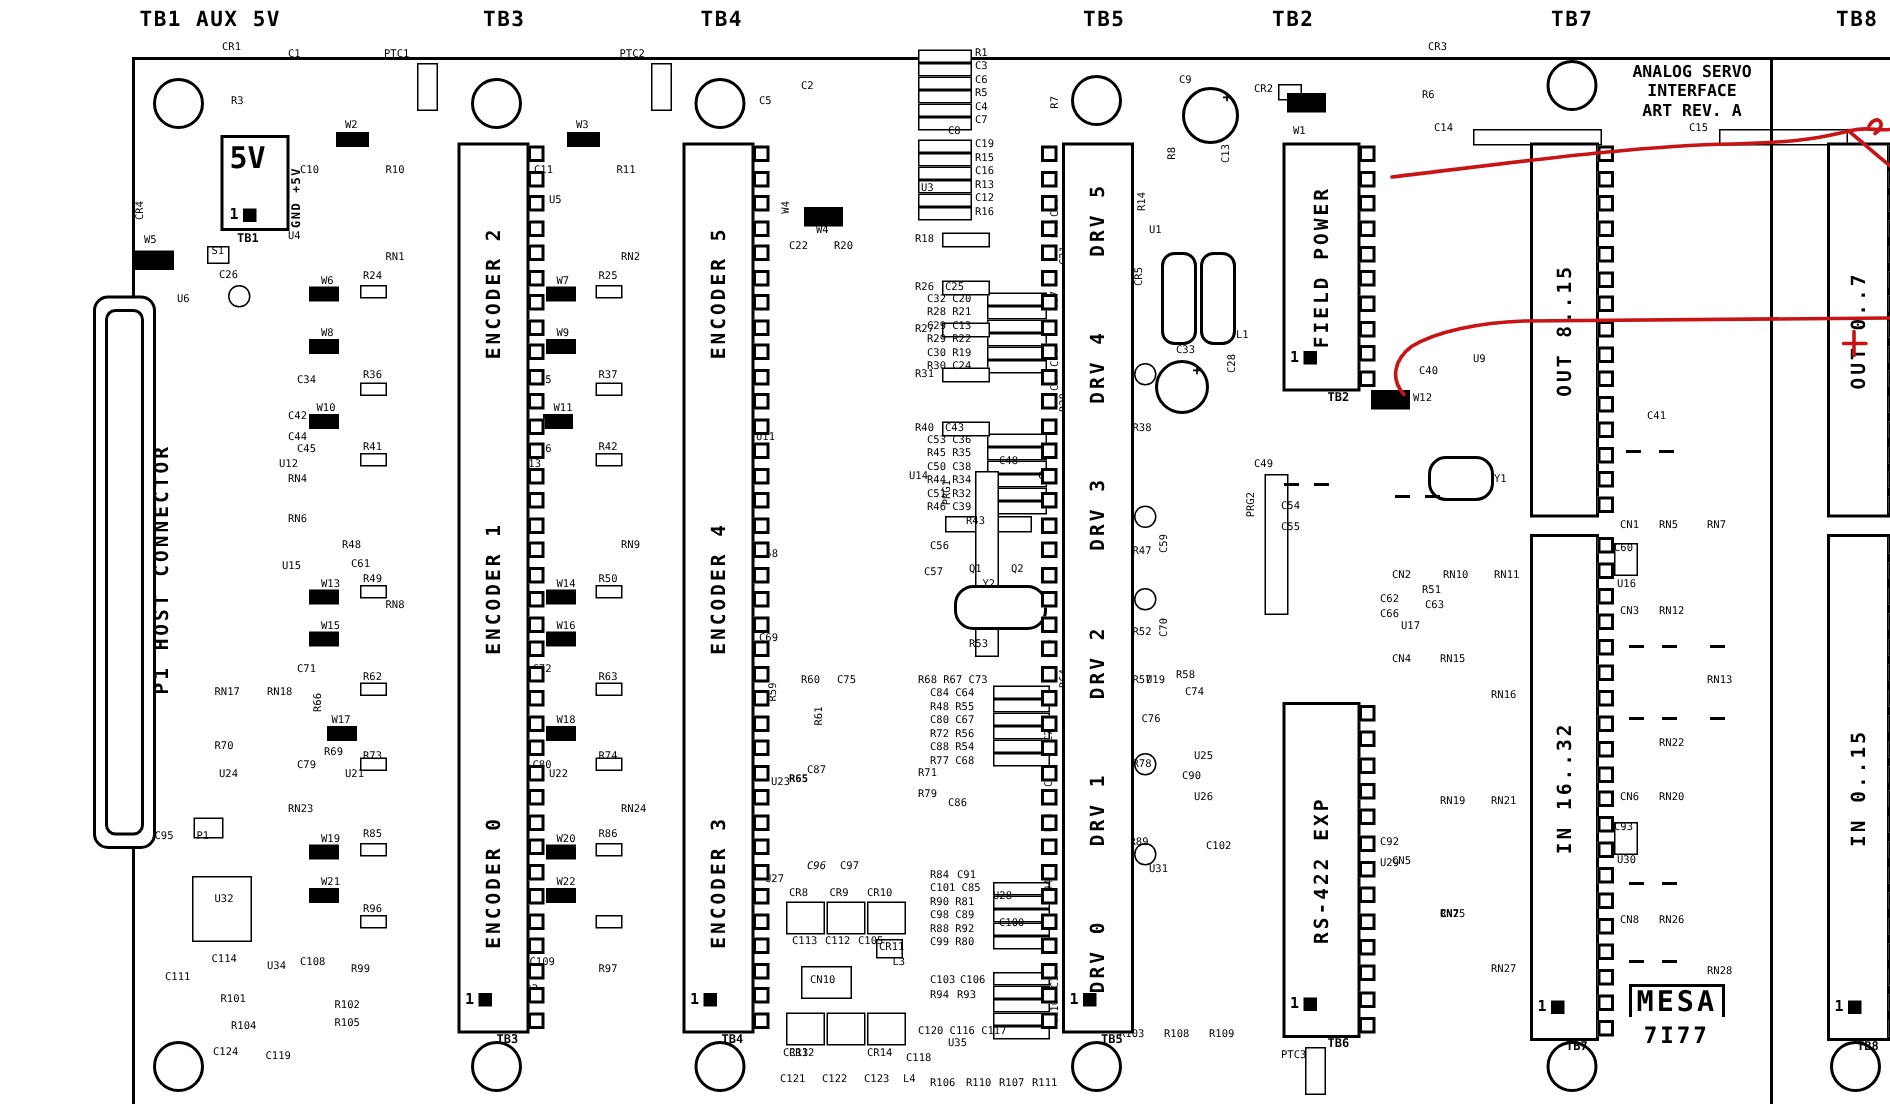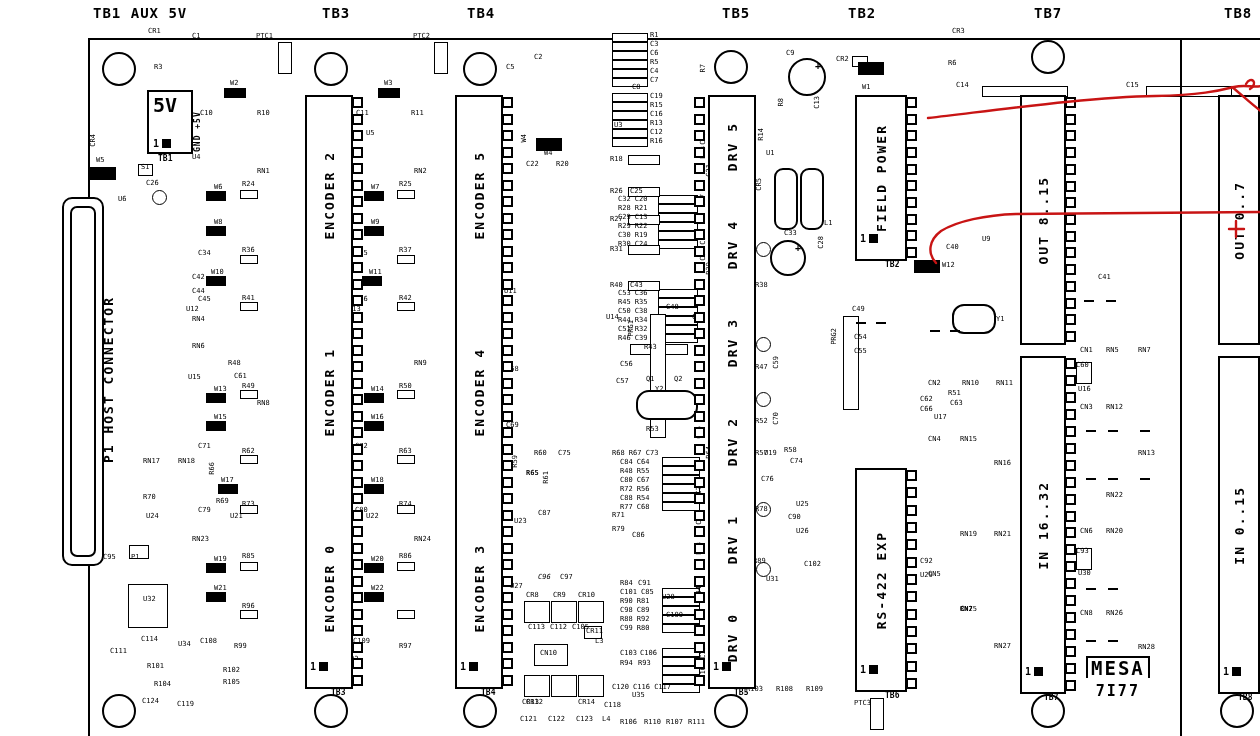--- a/index.html
+++ b/index.html
@@ -483,21 +483,21 @@
       <div class="comp" style="left: 506px; top: 422px;">C69</div>
       <div class="comp" style="left: 620px; top: 361px;">C56</div>
       <div class="comp" style="left: 616px; top: 378px;">C57</div>
       <div class="comp" style="left: 646px; top: 376px;">Q1</div>
       <div class="comp" style="left: 655px; top: 386px;">Y2</div>
       <div class="comp" style="left: 674px; top: 376px;">Q2</div>
       <div class="comp vert" style="left: 512px; top: 455px;">R59</div>
       <div class="comp" style="left: 534px; top: 450px;">R60</div>
       <div class="comp" style="left: 558px; top: 450px;">C75</div>
       <div class="comp vert" style="left: 543px; top: 471px;">R61</div>
-      <div class="comp" style="left: 526px; top: 470px; font-weight: bold;">R65</div>
+      <div class="comp" style="left: 526px; top: 516px; font-weight: bold;">R65</div>
       <div class="comp" style="left: 538px; top: 510px;">C87</div>
       <div class="comp" style="left: 514px; top: 518px;">U23</div>
       <div class="comp" style="left: 538px; top: 574px; font-style: italic;">C96</div>
       <div class="comp" style="left: 560px; top: 574px;">C97</div>
       <div class="comp" style="left: 510px; top: 583px;">U27</div>
       <div class="comp" style="left: 526px; top: 592px;">CR8</div>
       <div class="comp" style="left: 553px; top: 592px;">CR9</div>
       <div class="comp" style="left: 578px; top: 592px;">CR10</div>
       <div class="comp" style="left: 528px; top: 624px;">C113</div>
       <div class="comp" style="left: 550px; top: 624px;">C112</div>
@@ -602,21 +602,21 @@
       <div class="comp vert" style="left: 814px; top: 96px;">C13</div>
       <div class="comp vert" style="left: 758px; top: 128px;">R14</div>
       <div class="comp" style="left: 766px; top: 150px;">U1</div>
       <div class="comp vert" style="left: 756px; top: 178px;">CR5</div>
       <div class="comp" style="left: 824px; top: 220px;">L1</div>
       <div class="comp" style="left: 784px; top: 230px;">C33</div>
       <div class="comp vert" style="left: 818px; top: 236px;">C28</div>
       <div class="comp vert" style="left: 748px; top: 248px;">D1</div>
       <div class="comp" style="left: 755px; top: 282px;">R38</div>
       <div class="comp vert" style="left: 743px; top: 308px;">RN3</div>
-      <div class="comp" style="left: 836px; top: 306px; margin-left: 16px;">C49</div>
+      <div class="comp" style="left: 836px; top: 306px;">C49</div>
       <div class="comp vert" style="left: 831px; top: 328px;">PRG2</div>
       <div class="comp vert" style="left: 748px; top: 236px;">Q1</div>
       <div class="comp" style="left: 755px; top: 364px;">R47</div>
       <div class="comp vert" style="left: 773px; top: 356px;">C59</div>
       <div class="comp vert" style="left: 748px; top: 334px;">Q2</div>
       <div class="comp" style="left: 755px; top: 418px;">R52</div>
       <div class="comp vert" style="left: 773px; top: 412px;">C70</div>
       <div class="comp vert" style="left: 748px; top: 390px;">Q3</div>
       <div class="comp" style="left: 755px; top: 450px;">R57</div>
       <div class="comp" style="left: 746px; top: 458px;">L2</div>
@@ -830,20 +830,25 @@
       <div class="dash" style="left: 1108px; top: 588px;"></div>
       <div class="dash" style="left: 1086px; top: 640px;"></div>
       <div class="dash" style="left: 1108px; top: 640px;"></div>
       <div class="dash" style="left: 1140px; top: 430px;"></div>
       <div class="dash" style="left: 1140px; top: 478px;"></div>
       <div class="dash" style="left: 930px; top: 330px;"></div>
       <div class="dash" style="left: 950px; top: 330px;"></div>
       <div class="vline" style="left: 1180px; top: 40px; width: 2px; height: 696px;"></div>
     </div>
 
+  <div id="title-block">
+    <div>ANALOG SERVO</div>
+    <div>INTERFACE</div>
+    <div>ART REV. A</div>
+  </div>
 
   <div id="pwr-box">
     <div id="pwr-5v">5V</div>
     <div id="pwr-pin1">
       <span>1</span>
       <span class="sq"></span>
     </div>
   </div>
   <div id="pwr-gnd">GND +5V</div>
   <div id="pwr-tb">TB1</div>

